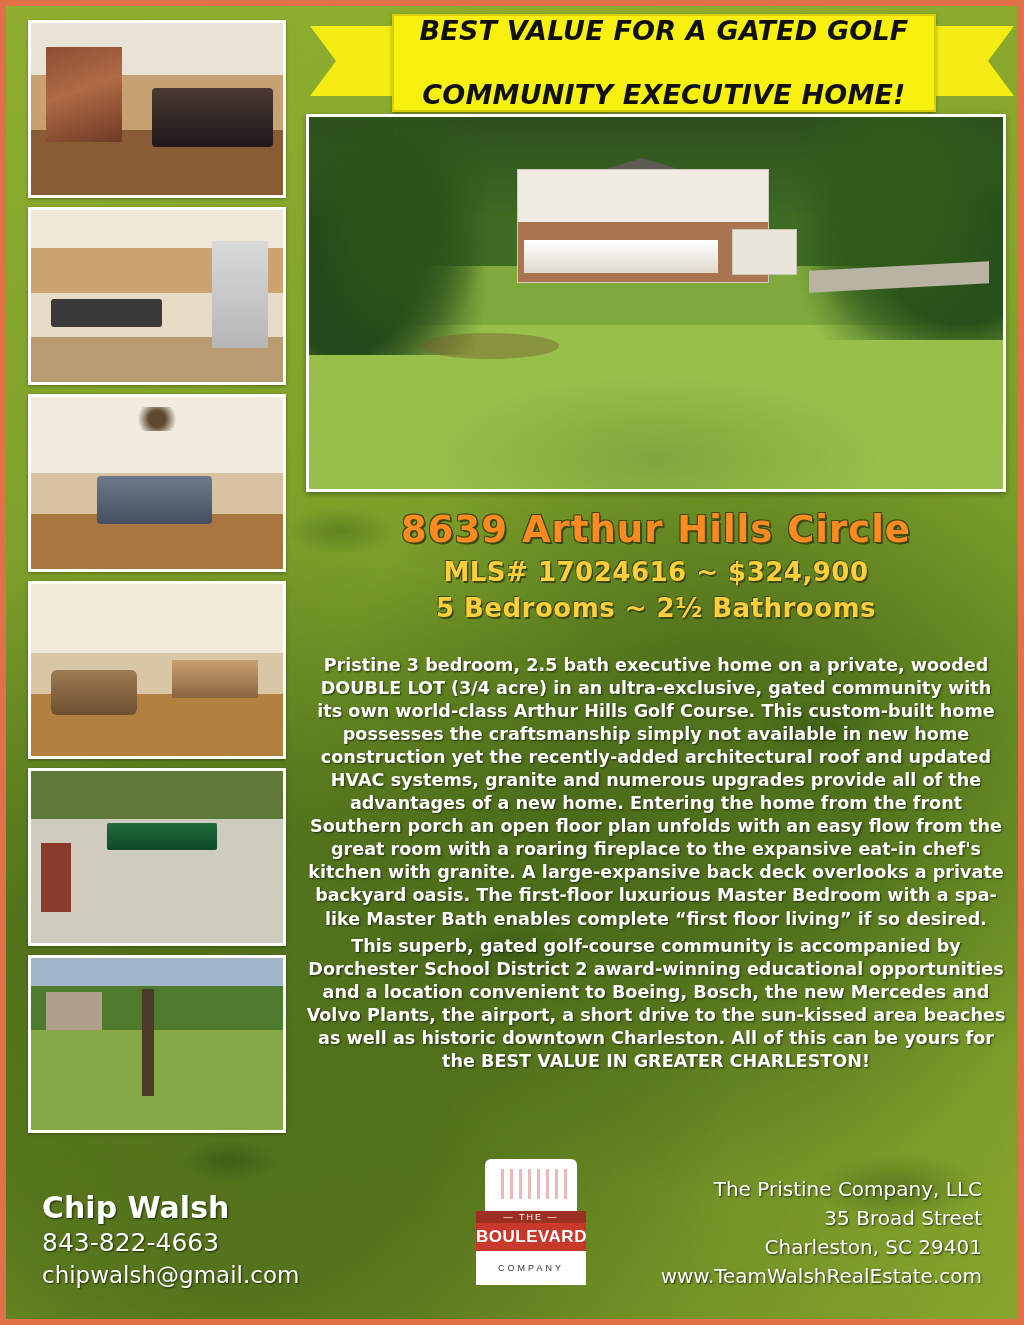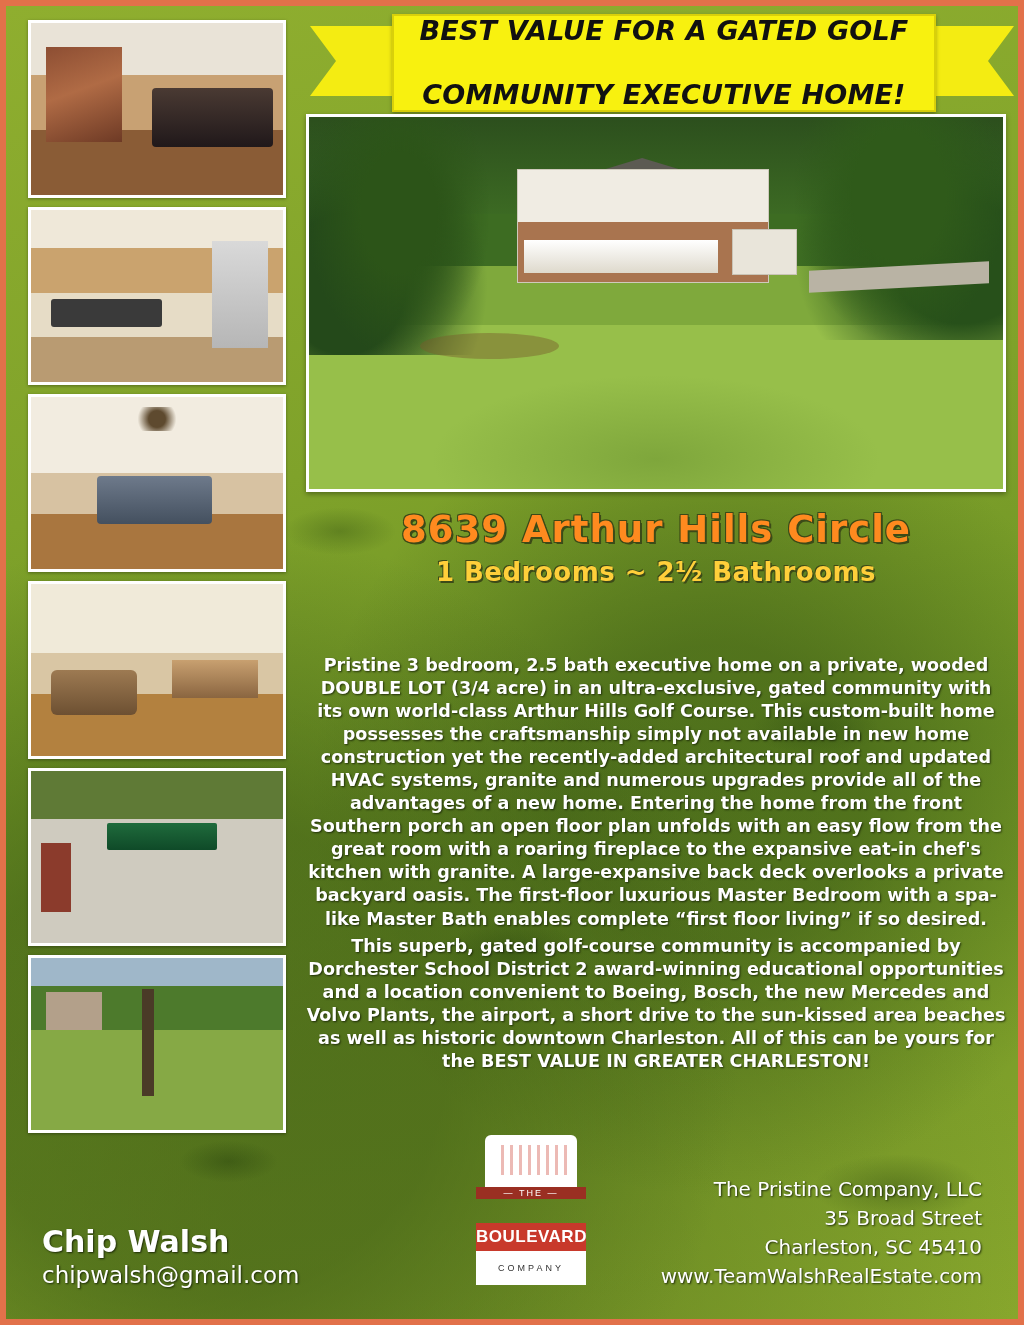--- a/index.html
+++ b/index.html
@@ -205,21 +205,21 @@
     content:"";position:absolute;left:10px;top:10px;width:72px;height:30px;
     background:repeating-linear-gradient(90deg,#fff 0 6px,#c9392b 6px 9px);
     opacity:.35;
   }
   .brand .the{
     font-size:9px;color:#fff;letter-spacing:2px;background:#9a2f22;
     padding:1px 0;
   }
   .brand .boul{
     background:#c8392b;color:#fff;font-weight:bold;font-size:17px;
-    padding:4px 0;letter-spacing:.5px;margin-top:24px;
+    padding:4px 0;letter-spacing:.5px;
   }
   .brand .comp{
     background:#fff;color:#333;font-size:9px;letter-spacing:3px;padding:12px 0;
   }
   .office{
     position:absolute;right:36px;bottom:28px;text-align:right;color:#fff;
     text-shadow:1px 1px 2px rgba(20,30,5,.85);
     font-family:"DejaVu Sans", sans-serif;
     font-size:20px;line-height:1.45;
   }
@@ -269,41 +269,43 @@
     <div class="roof"></div>
     <div class="house"></div>
     <div class="porch"></div>
     <div class="garage"></div>
     <div class="drive"></div>
     <div class="patch"></div>
   </div>
 
   <div class="headline">
     <div class="addr">8639 Arthur Hills Circle</div>
-    <div class="beds">1 Bedrooms ~ 2½ Bathrooms</div>
+    <div class="mls">MLS# 17024616 ~ $324,900</div>
+    <div class="beds">5 Bedrooms ~ 2½ Bathrooms</div>
   </div>
 
   <div class="desc">
     <p>Pristine 3 bedroom, 2.5 bath executive home on a private, wooded DOUBLE LOT (3/4 acre) in an ultra-exclusive, gated community with its own world-class Arthur Hills Golf Course. This custom-built home possesses the craftsmanship simply not available in new home construction yet the recently-added architectural roof and updated HVAC systems, granite and numerous upgrades provide all of the advantages of a new home. Entering the home from the front Southern porch an open floor plan unfolds with an easy flow from the great room with a roaring fireplace to the expansive eat-in chef's kitchen with granite. A large-expansive back deck overlooks a private backyard oasis. The first-floor luxurious Master Bedroom with a spa-like Master Bath enables complete “first floor living” if so desired.</p>
     <p>This superb, gated golf-course community is accompanied by Dorchester School District 2 award-winning educational opportunities and a location convenient to Boeing, Bosch, the new Mercedes and Volvo Plants, the airport, a short drive to the sun-kissed area beaches as well as historic downtown Charleston. All of this can be yours for the BEST VALUE IN GREATER CHARLESTON!</p>
   </div>
 
   <div class="footer">
     <div class="agent">
       <div class="name">Chip Walsh</div>
+      <div class="phone">843-822-4663</div>
       <div class="email">chipwalsh@gmail.com</div>
     </div>
 
     <div class="brand">
       <div class="bldg"></div>
       <div class="the">— THE —</div>
       <div class="boul">BOULEVARD</div>
       <div class="comp">COMPANY</div>
     </div>
 
     <div class="office">
       <div>The Pristine Company, LLC</div>
       <div>35 Broad Street</div>
-      <div>Charleston, SC 45410</div>
+      <div>Charleston, SC 29401</div>
       <div>www.TeamWalshRealEstate.com</div>
     </div>
   </div>
 </div>
 
 </body></html>

